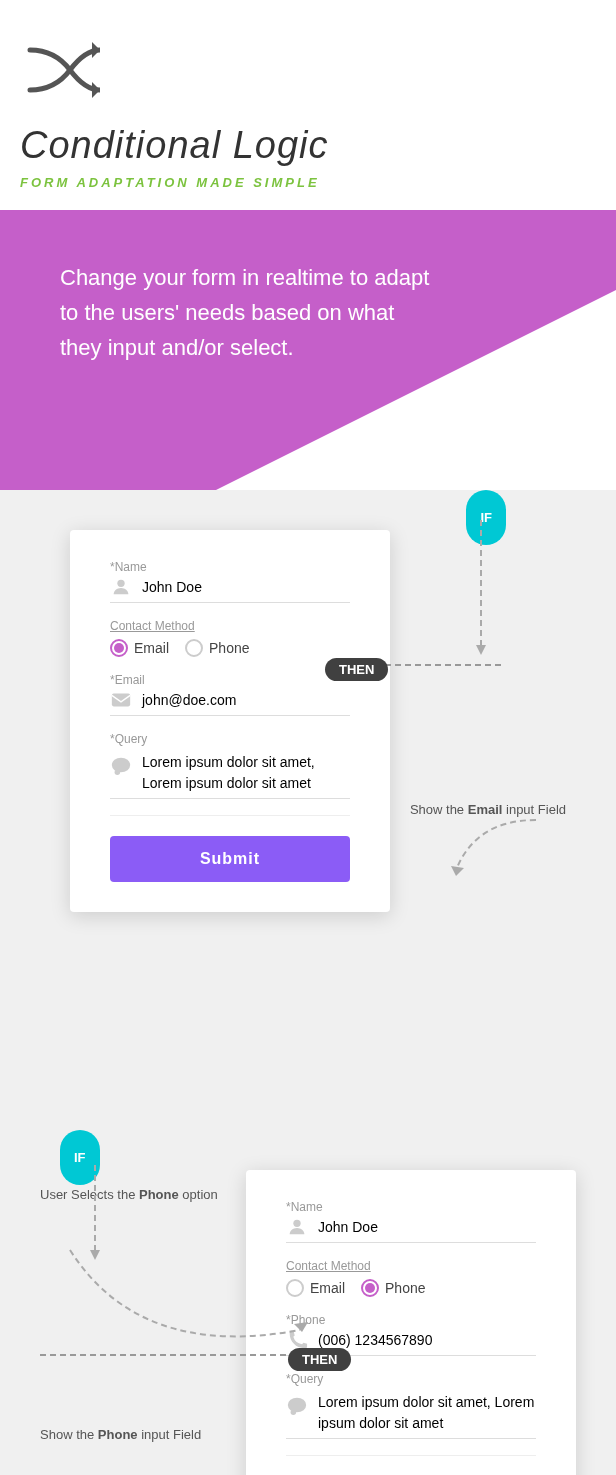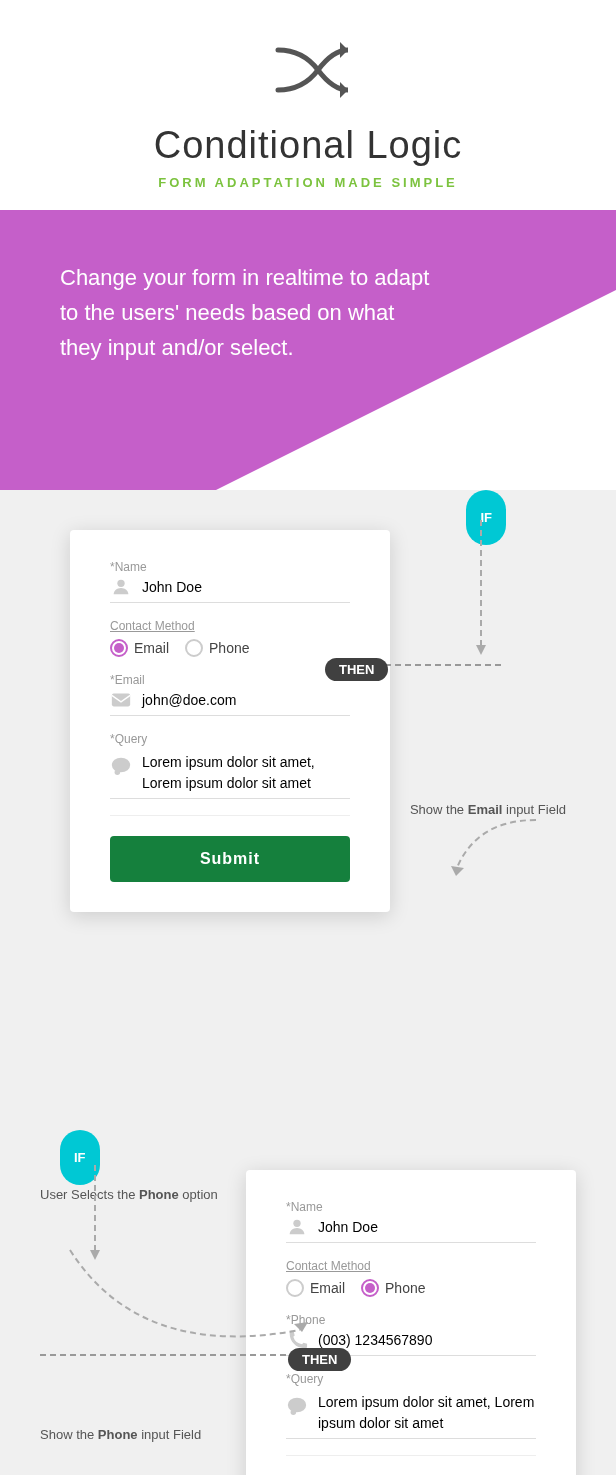--- a/index.html
+++ b/index.html
@@ -6,23 +6,23 @@
     body {
       width: 616px;
       min-height: 1475px;
       font-family: 'Arial', sans-serif;
       background: #fff;
       overflow-x: hidden;
     }
 
     
     .header-section {
-      text-align: center;
       padding: 30px 20px 20px;
       background: #fff;
+      font-style: italic;
     }
     .shuffle-icon {
       font-size: 60px;
       color: #555;
       margin-bottom: 10px;
       display: block;
     }
     .main-title {
       font-size: 38px;
       font-weight: 300;
@@ -193,21 +193,21 @@
     .query-value {
       font-size: 13px;
       color: #7cc33f;
       line-height: 1.5;
     }
 
     
     .submit-btn {
       display: block;
       width: 100%;
-      background: #15803d;
+      background: #8b5cf6;
       color: #fff;
       border: none;
       padding: 14px;
       font-size: 16px;
       font-weight: 600;
       border-radius: 4px;
       cursor: pointer;
       margin-top: 20px;
       text-align: center;
       letter-spacing: 1px;
@@ -461,21 +461,21 @@
           <span>Phone</span>
         </div>
       </div>
 
       <div>
         <div class="field-label">*Phone</div>
         <div class="field-row">
           <svg class="field-icon" viewBox="0 0 24 24">
             <path d="M6 2a2 2 0 0 0-2 2v1c0 8.837 7.163 16 16 16h1a2 2 0 0 0 2-2v-3l-4-1-1.5 1.5A11.1 11.1 0 0 1 8 8.5L9.5 7 8.5 3z" fill="#ccc"></path>
           </svg>
-          <span class="field-value">(003) 1234567890</span>
+          <span class="field-value">(006) 1234567890</span>
         </div>
       </div>
 
       <div>
         <div class="field-label">*Query</div>
         <div class="field-row" style="align-items:flex-start; padding-top:4px;">
           <svg class="field-icon" viewBox="0 0 24 24" style="margin-top:2px;">
             <ellipse cx="12" cy="12" rx="10" ry="8" fill="#ccc"></ellipse>
             <circle cx="8" cy="20" r="3" fill="#ccc"></circle>
           </svg>

